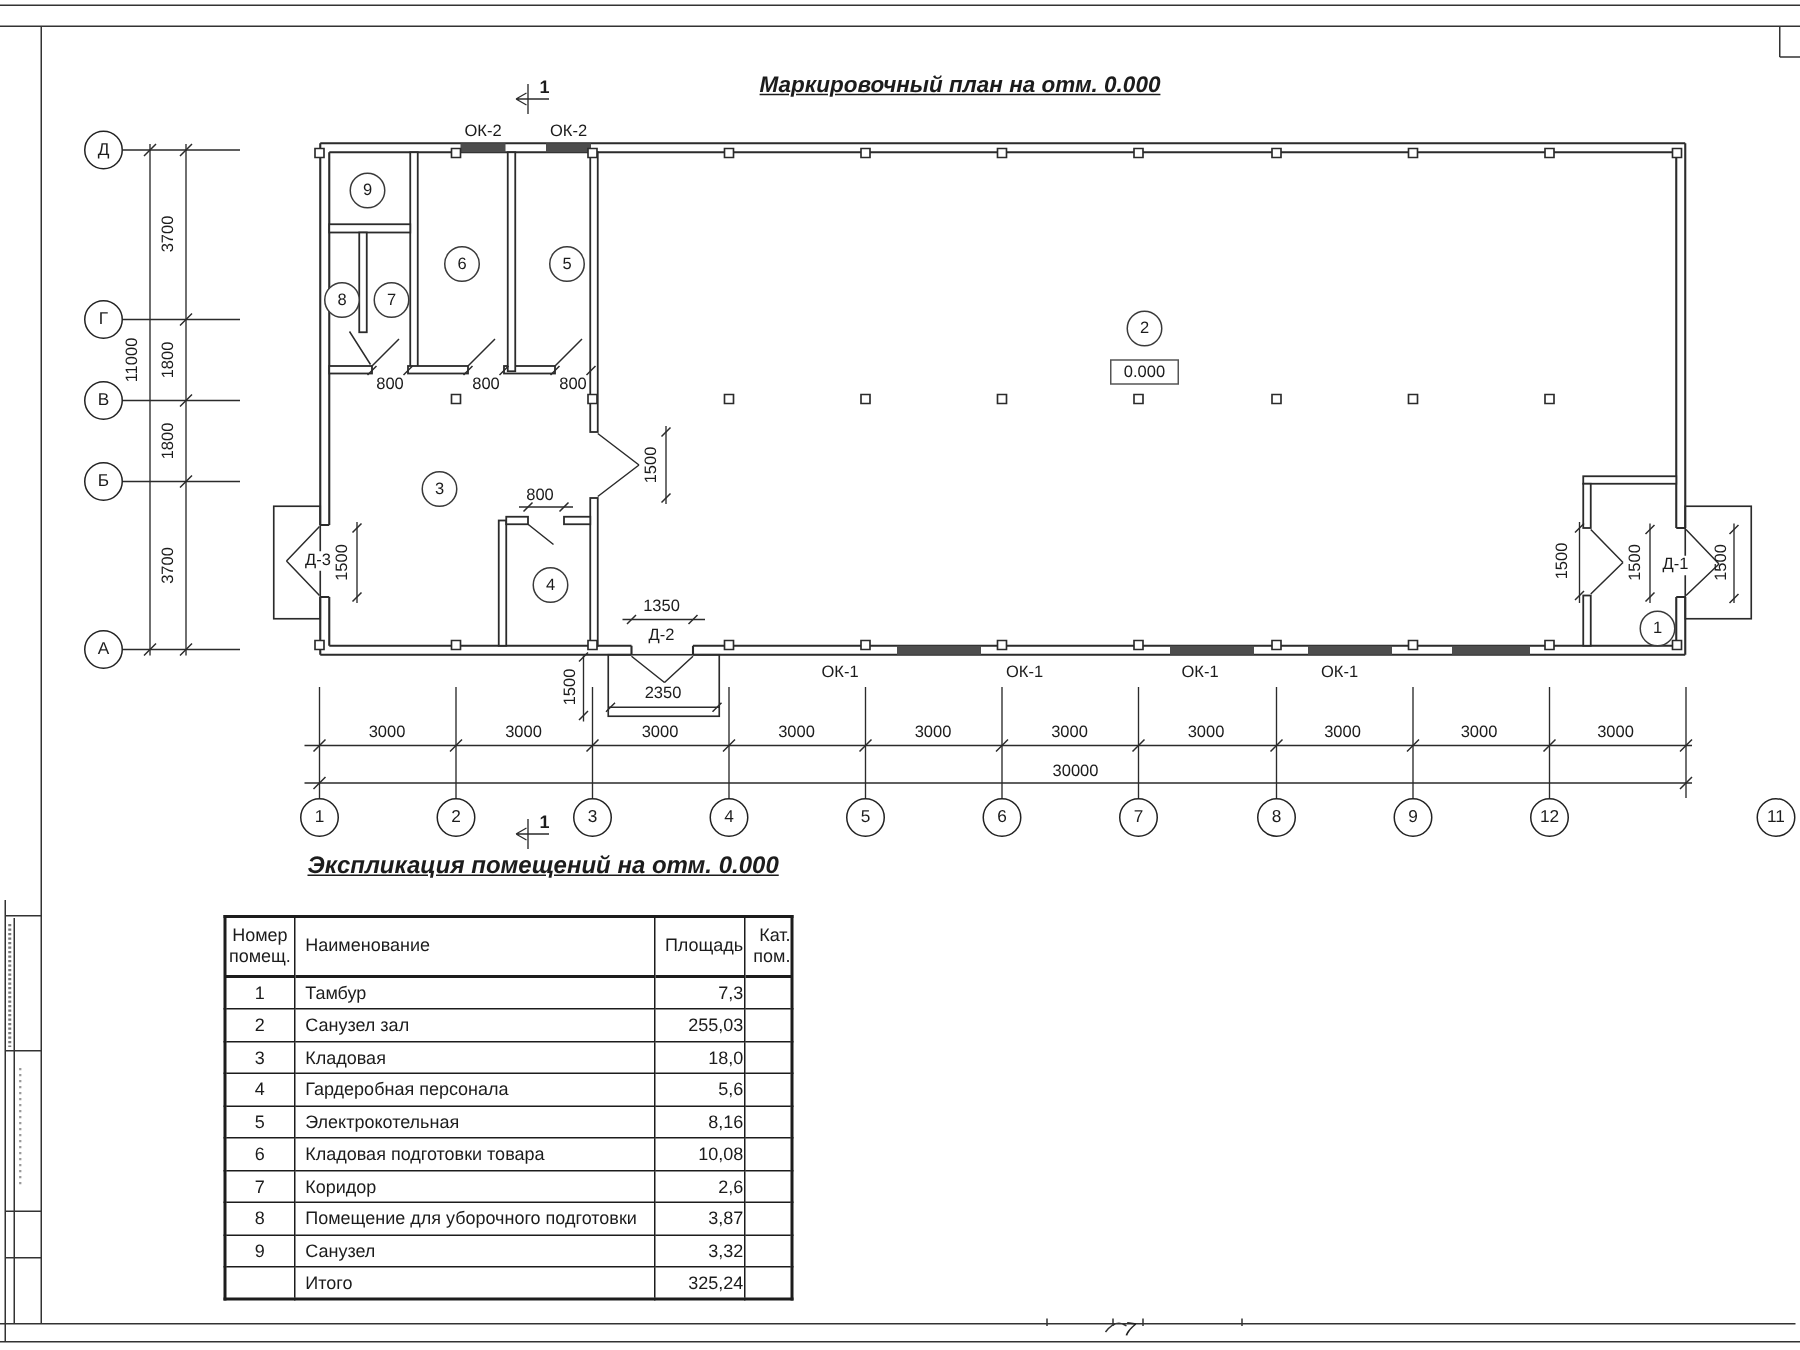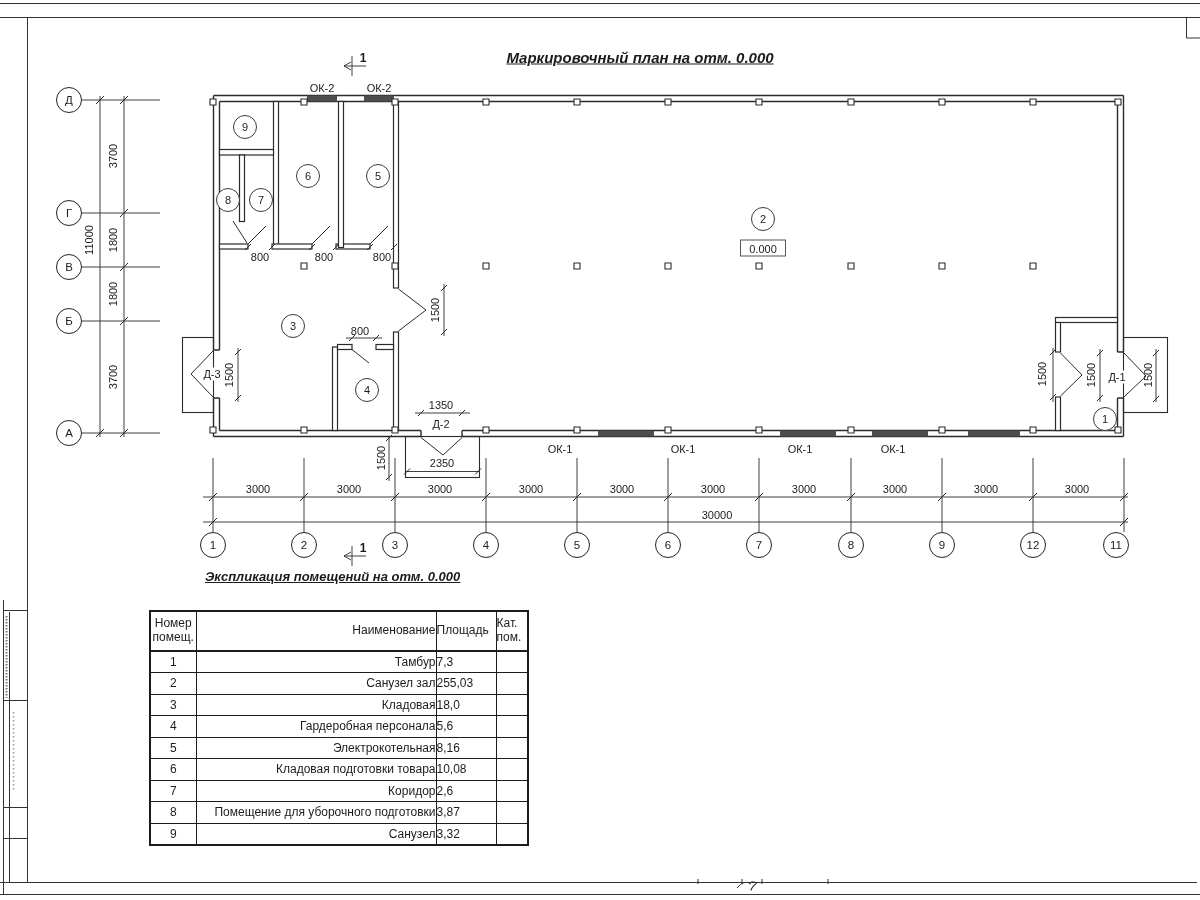--- a/index.html
+++ b/index.html
@@ -7,34 +7,34 @@
   body{position:relative;background:#fff;font-family:"Liberation Sans",sans-serif;color:#1c1c1c;overflow:hidden}
   svg.draw{position:absolute;left:0;top:0}
   .lbl{position:absolute;transform:translate(-50%,-50%);font-size:11px;line-height:1;white-space:nowrap;color:#1c1c1c}
   .rot{transform:translate(-50%,-50%) rotate(-90deg)}
   .bub{position:absolute;width:26px;height:26px;border:1.3px solid #222;border-radius:50%;transform:translate(-50%,-50%);
        display:flex;align-items:center;justify-content:center;font-size:11.5px;background:#fff}
   .rmb{position:absolute;width:24px;height:24px;border:1.1px solid #3a3a3a;border-radius:50%;transform:translate(-50%,-50%);
        display:flex;align-items:center;justify-content:center;font-size:11px;background:#fff}
   .ttl{position:absolute;transform:translate(-50%,-50%);font-size:15px;font-weight:700;font-style:italic;
        text-decoration:underline;white-space:nowrap}
-  .ttl2{position:absolute;font-size:13px;font-weight:700;font-style:italic;text-decoration:underline;white-space:nowrap}
+  .ttl2{position:absolute;font-size:16px;font-weight:700;font-style:italic;text-decoration:underline;white-space:nowrap}
   .elev{position:absolute;width:46px;height:17px;border:1px solid #555;transform:translate(-50%,-50%);
         display:flex;align-items:center;justify-content:center;font-size:11px;background:#fff}
   .secn{position:absolute;transform:translate(-50%,-50%);font-size:12px;font-weight:700}
   table.sched{position:absolute;left:149px;top:610px;width:378px;border-collapse:collapse;table-layout:fixed;
         font-size:12px;background:#fff}
   table.sched th,table.sched td{border:1.5px solid #1c1c1c;font-weight:400;overflow:hidden}
   table.sched{border:2px solid #1c1c1c}
   table.sched th{height:40px;border-bottom:2.2px solid #1c1c1c;line-height:1.15}
   table.sched td{height:21.5px}
   .c-num{width:46px;text-align:center}
-  .c-name{width:240px;text-align:right;padding-left:7px}
-  .c-area{width:60px;text-align:left}
-  .c-cat{width:32px;text-align:left}
+  .c-name{width:240px;text-align:left;padding-left:7px}
+  .c-area{width:60px;text-align:right}
+  .c-cat{width:32px;text-align:right}
   .hand{position:absolute;transform:translate(-50%,-50%) rotate(8deg);font-size:13px;font-style:italic;color:#222}
 </style>
 </head>
 <body>
 
 <svg class="draw" width="1200" height="900">
 
   <g stroke="#333" stroke-width="1" fill="none">
     <path d="M0,3.5 H1200 M0,17.5 H1200 M1186.5,17.5 V38 M1186.5,38 H1200
              M3.5,600 V894 M9.5,612 V882 M27.5,17.5 V882
@@ -143,21 +143,21 @@
 <div class="bub" style="left:213px;top:545px">1</div>
 <div class="bub" style="left:304px;top:545px">2</div>
 <div class="bub" style="left:395px;top:545px">3</div>
 <div class="bub" style="left:486px;top:545px">4</div>
 <div class="bub" style="left:577px;top:545px">5</div>
 <div class="bub" style="left:668px;top:545px">6</div>
 <div class="bub" style="left:759px;top:545px">7</div>
 <div class="bub" style="left:851px;top:545px">8</div>
 <div class="bub" style="left:942px;top:545px">9</div>
 <div class="bub" style="left:1033px;top:545px">12</div>
-<div class="bub" style="left:1116px;top:545px">11</div>
+<div class="bub" style="left:1184px;top:545px">11</div>
 
 <div class="rmb" style="left:1105px;top:419px">1</div>
 <div class="rmb" style="left:763px;top:219px">2</div>
 <div class="rmb" style="left:293px;top:326px">3</div>
 <div class="rmb" style="left:367px;top:390px">4</div>
 <div class="rmb" style="left:378px;top:176px">5</div>
 <div class="rmb" style="left:308px;top:176px">6</div>
 <div class="rmb" style="left:261px;top:200px">7</div>
 <div class="rmb" style="left:228px;top:200px">8</div>
 <div class="rmb" style="left:245px;top:127px">9</div>
@@ -264,14 +264,20 @@
         <td class="c-name">Помещение для уборочного подготовки</td>
         <td class="c-area">3,87</td>
         <td class="c-cat"></td>
       </tr>
     <tr>
         <td class="c-num">9</td>
         <td class="c-name">Санузел</td>
         <td class="c-area">3,32</td>
         <td class="c-cat"></td>
       </tr>
+    <tr>
+        <td class="c-num"></td>
+        <td class="c-name">Итого</td>
+        <td class="c-area">325,24</td>
+        <td class="c-cat"></td>
+      </tr>
   </tbody>
 </table>
 
 </body></html>

